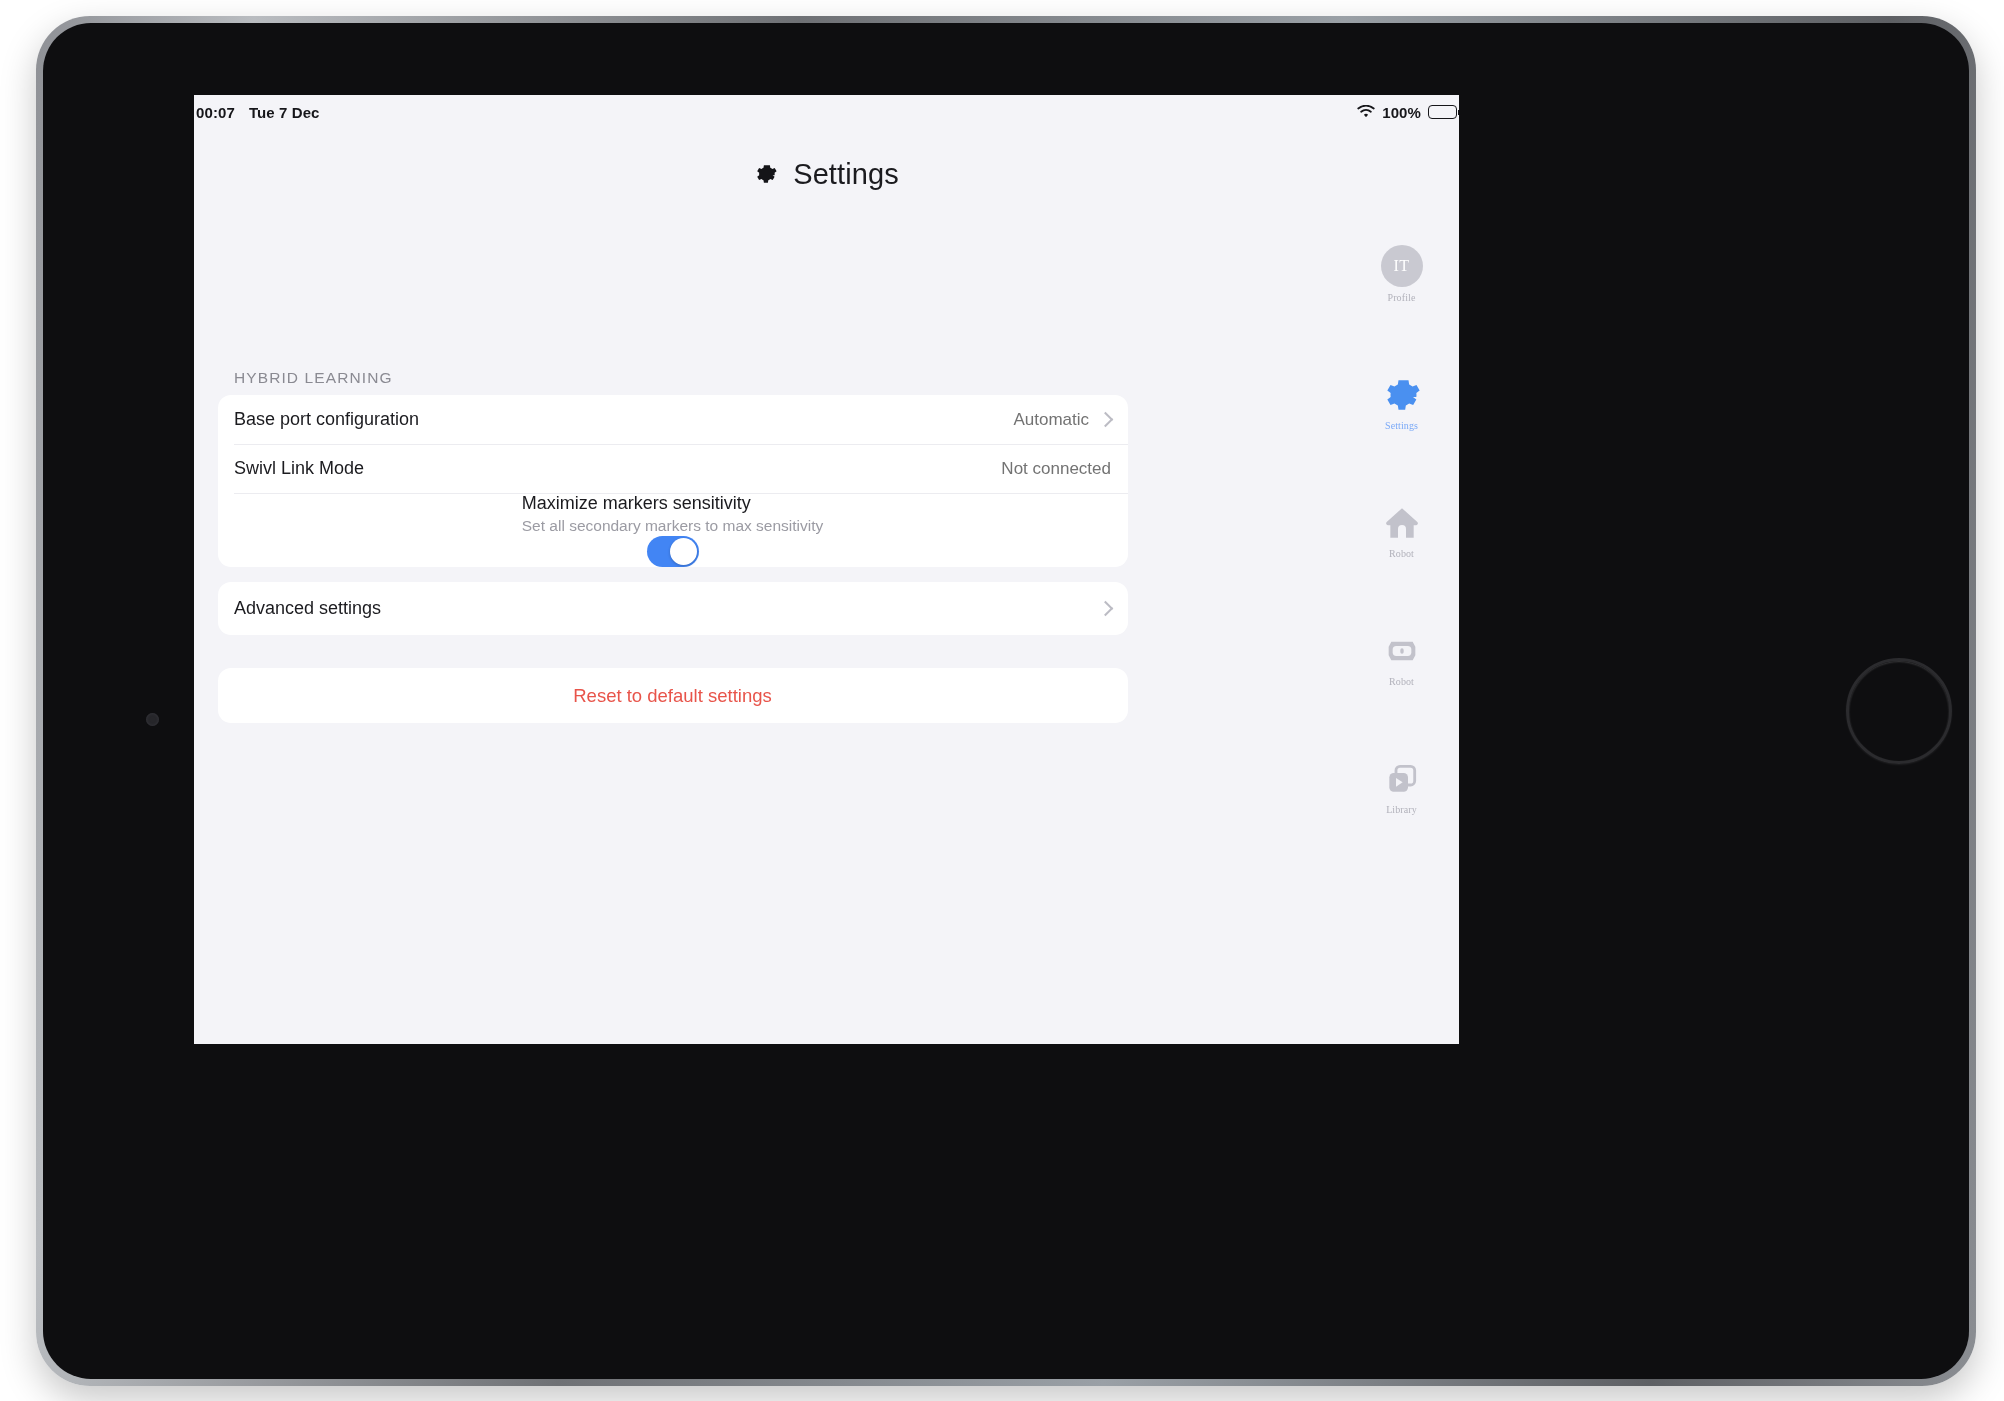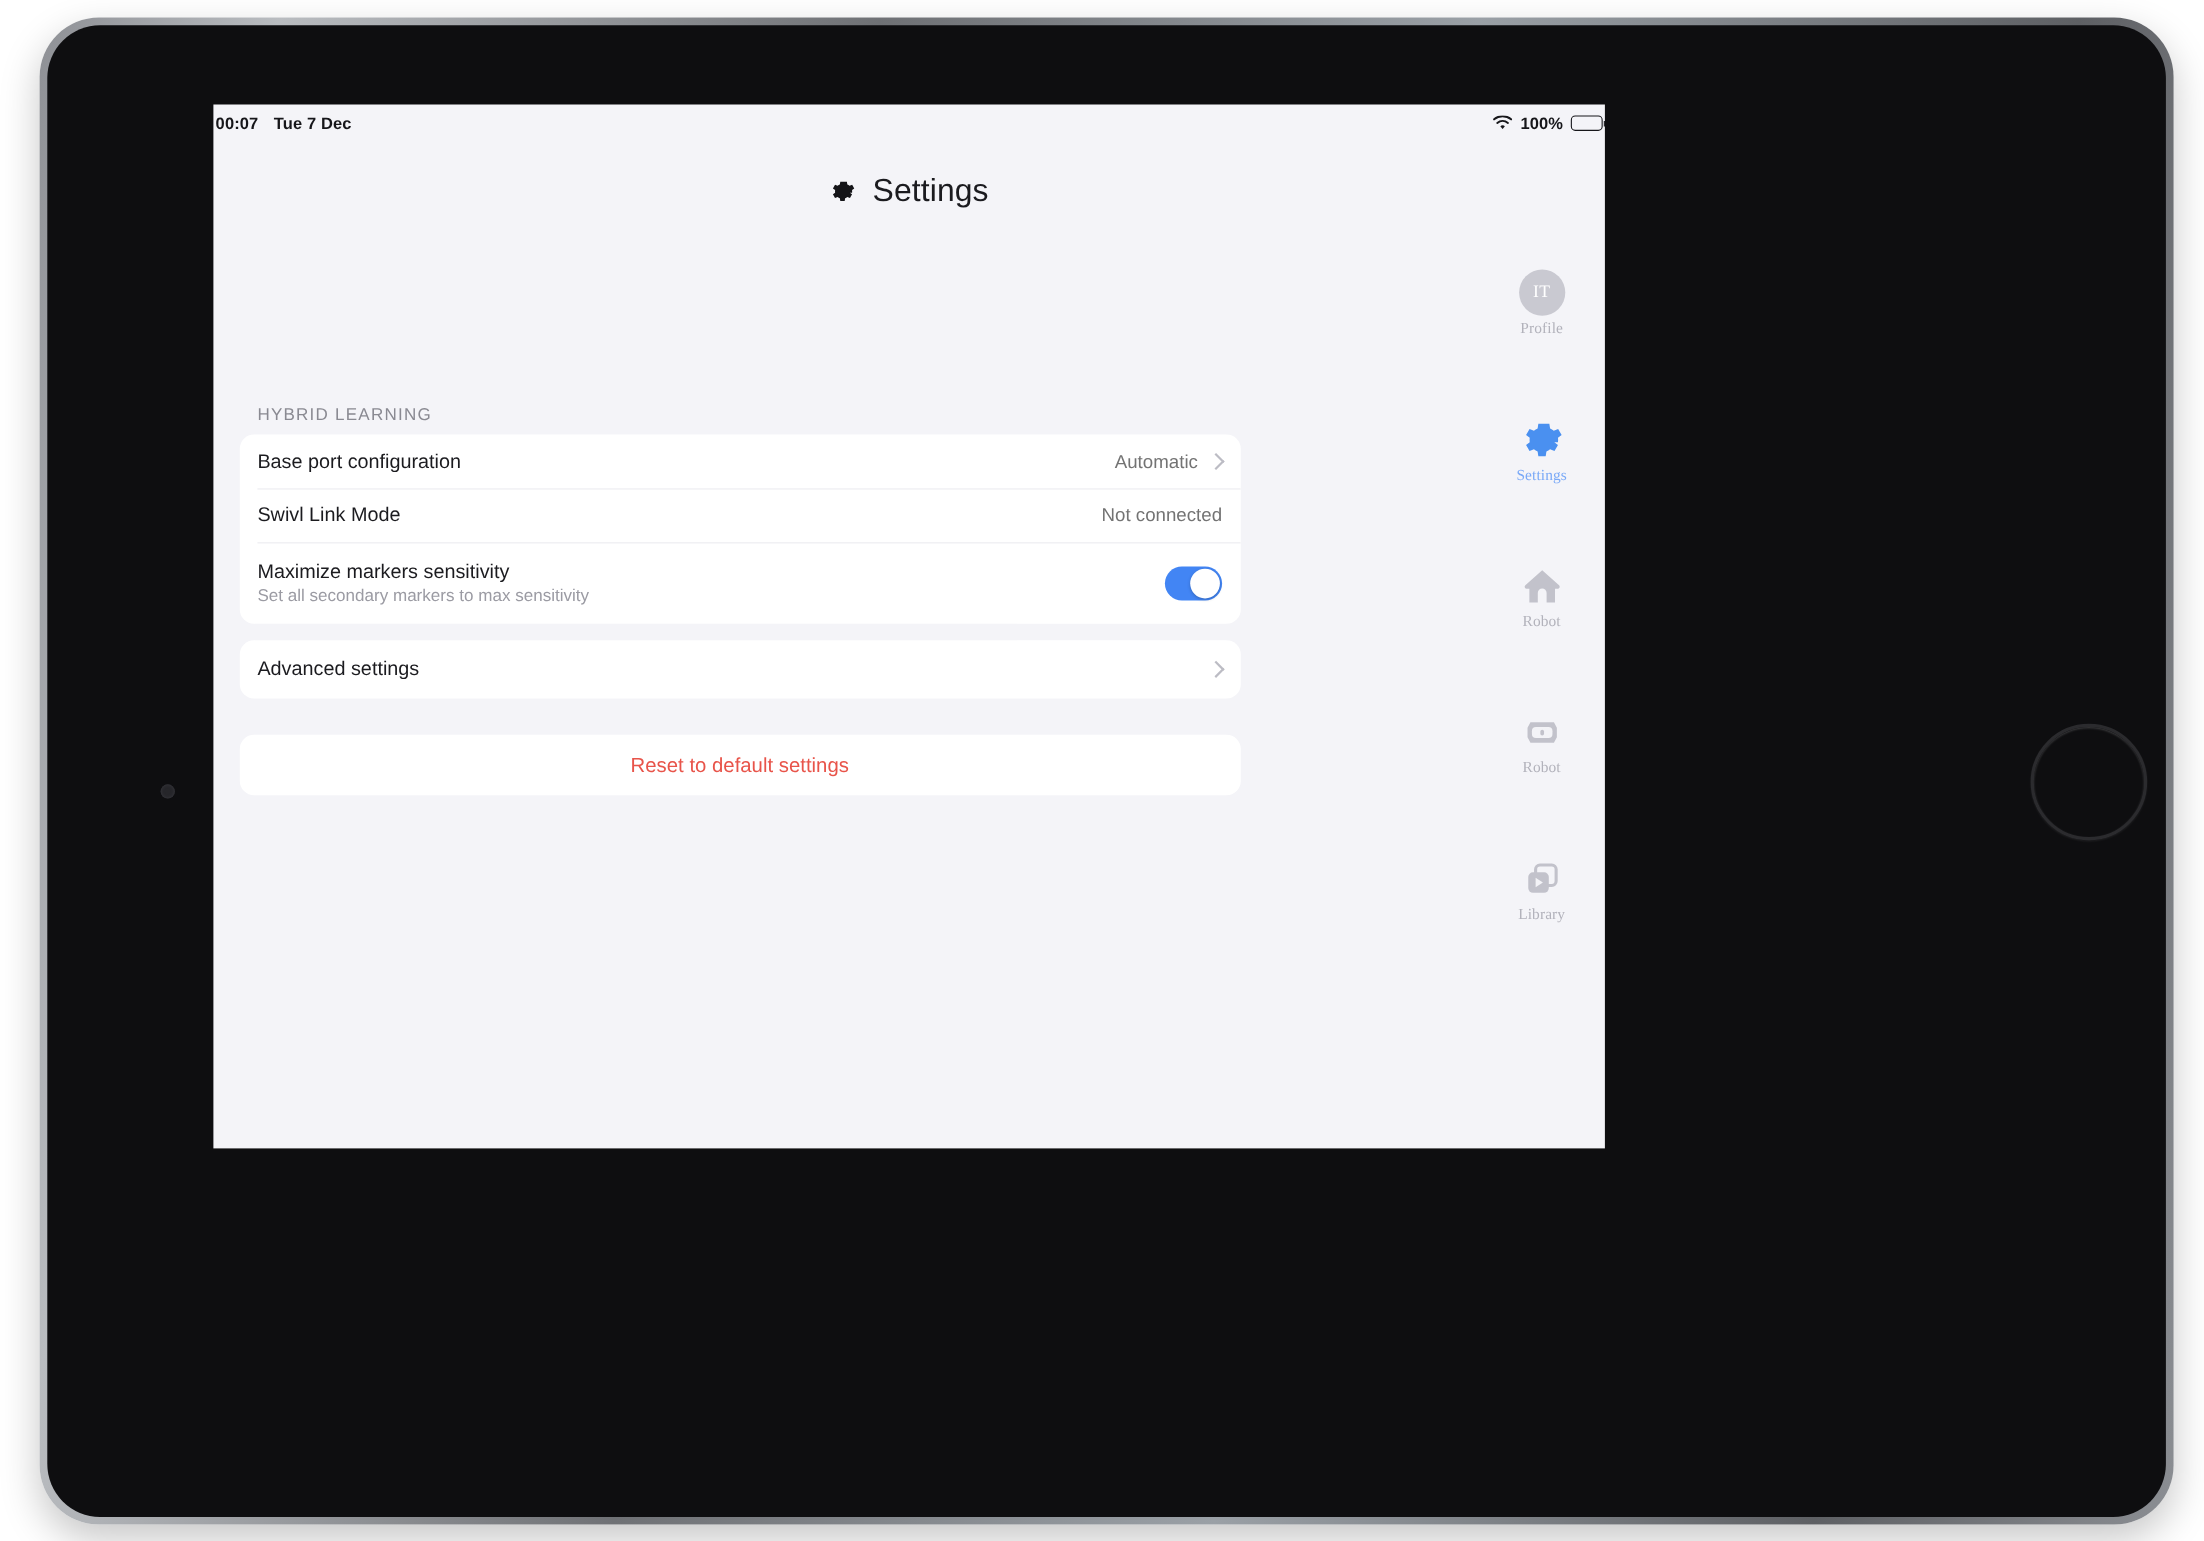--- a/index.html
+++ b/index.html
@@ -259,21 +259,21 @@
   }
   .rail-item {
     display: flex;
     flex-direction: column;
     align-items: center;
     gap: 5px;
     cursor: pointer;
     width: 100%;
   }
   .rail-label {
-    font-size: 14px;
+    font-size: 10px;
     color: #b2b2bb;
     letter-spacing: 0.1px;
   }
   .rail-item.active .rail-label { color: #7aa9f7; }
   .avatar {
     width: 42px; height: 42px;
     border-radius: 50%;
     background: #c9c9d1;
     color: #ffffff;
     display: flex;
@@ -343,21 +343,21 @@
 
           <div class="row">
             <div class="row-text">
               <span class="row-title">Swivl Link Mode</span>
             </div>
             <div class="row-right">
               <span class="row-value">Not connected</span>
             </div>
           </div>
 
-          <div class="row" style="min-height:74px;">
+          <div class="row" style="min-height:74px;flex-direction:column;">
             <div class="row-text">
               <span class="row-title">Maximize markers sensitivity</span>
               <span class="row-sub">Set all secondary markers to max sensitivity</span>
             </div>
             <div class="row-right">
               <span class="toggle">
                 <span class="knob"></span>
               </span>
             </div>
           </div>

